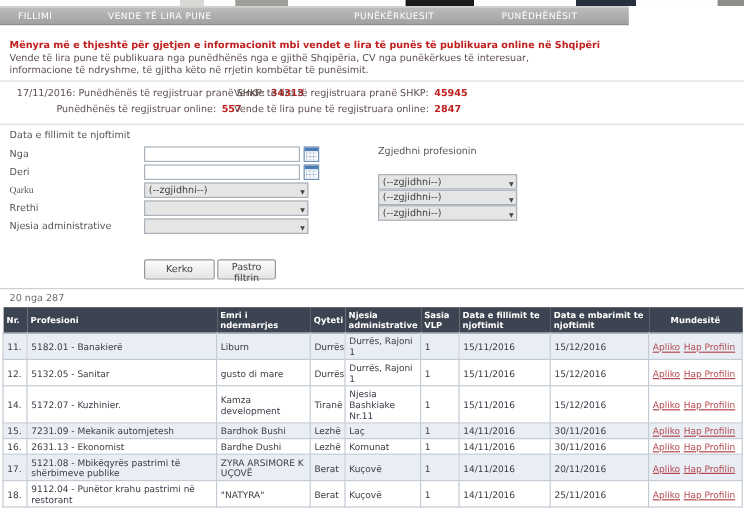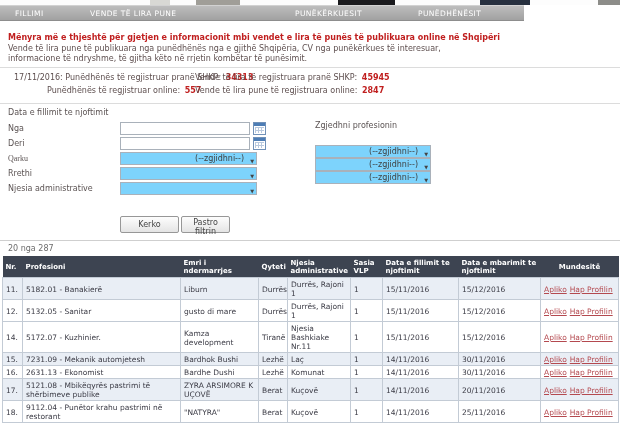--- a/index.html
+++ b/index.html
@@ -29,22 +29,22 @@
   
   .flabel{position:absolute;left:8px;color:#5b5353;white-space:nowrap;}
   .tinput{position:absolute;left:120px;width:130px;height:13px;box-sizing:border-box;
           border:1px solid #a9b1ba;background:#fff;font-family:"DejaVu Sans",sans-serif;font-size:8px;padding:0 2px;}
   .cal{position:absolute;left:253px;width:13px;height:13px;border:1px solid #7191b8;background:#fff;box-sizing:border-box;cursor:pointer;}
   .cal::before{content:"";position:absolute;left:0;right:0;top:0;height:3px;background:#4d7db5;}
   .cal::after{content:"";position:absolute;left:1px;right:1px;top:4px;bottom:1px;
       background-image:linear-gradient(to right,#b9c9de 1px,transparent 1px),
                        linear-gradient(to bottom,#b9c9de 1px,transparent 1px);
       background-size:3px 3px;background-position:0 0;}
-  .fselect{position:absolute;box-sizing:border-box;border:1px solid #a9b1ba;background:#7dd3fc;
-           height:13px;line-height:11px;padding:0 12px 0 3px;color:#3f3f3f;cursor:pointer;overflow:hidden;white-space:nowrap;text-align:right;}
+  .fselect{position:absolute;box-sizing:border-box;border:1px solid #a9b1ba;background:#e5e5e5;
+           height:13px;line-height:11px;padding:0 12px 0 3px;color:#3f3f3f;cursor:pointer;overflow:hidden;white-space:nowrap;}
   .fselect::after{content:"▼";position:absolute;right:2px;top:3px;font-size:5px;color:#444;}
 
   .btn{position:absolute;top:216px;height:17px;box-sizing:border-box;border:1px solid #979797;border-radius:2px;
        background:linear-gradient(#fdfdfd,#e4e4e4);font-family:"DejaVu Sans",sans-serif;font-size:8px;color:#444;cursor:pointer;}
 
   .results-count{position:absolute;left:8px;top:244px;color:#6b6b6b;}
 
   
   .table-wrap{position:absolute;left:2px;top:256px;width:616px;}
   table{border-collapse:collapse;table-layout:fixed;width:616px;}

